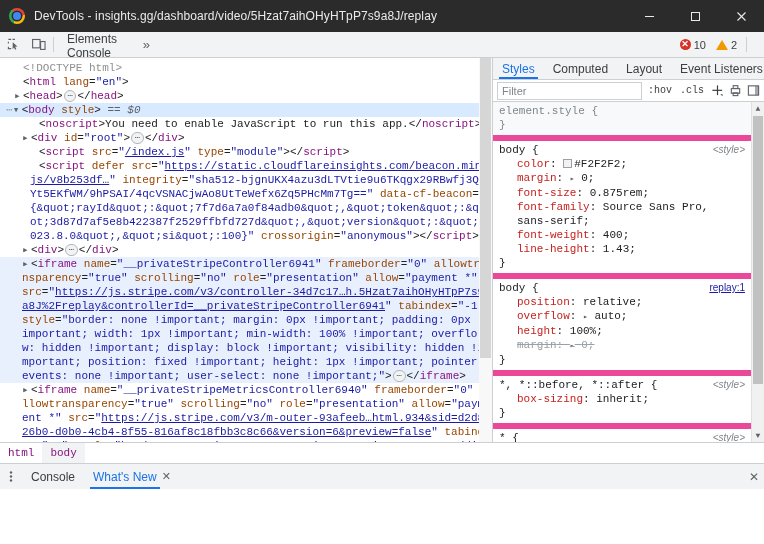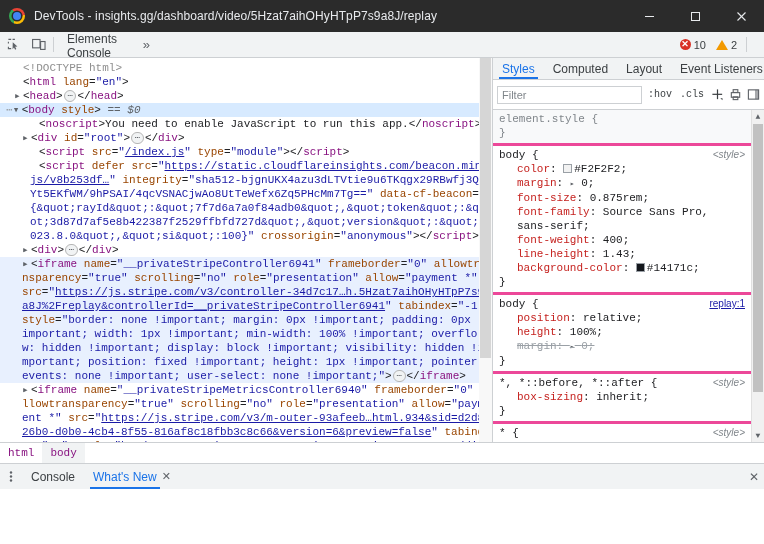--- a/index.html
+++ b/index.html
@@ -79,34 +79,34 @@
   .dots3 { color:#9aa0a6; }
 
   
   .sub-tabs { height:22px; border-bottom:1px solid #cdd0d3; display:flex; align-items:stretch;
     background:#f1f3f4; }
   .stab { padding:0 9px; display:flex; align-items:center; font-size:12px; color:#3c4043;
     position:relative; white-space:nowrap; }
   .stab.active { color:#1a73e8; }
   .stab.active::after { content:""; position:absolute; left:6px; right:6px; bottom:0; height:2px;
     background:#1a73e8; }
-  .filterbar { height:30px; display:flex; align-items:center; border-bottom:1px solid #cdd0d3;
+  .filterbar { height:22px; display:flex; align-items:center; border-bottom:1px solid #cdd0d3;
     background:#fff; padding:0 2px; }
   .filterbox { flex:1; height:18px; border:1px solid #cdd0d3; margin:0 2px; padding:0 4px;
     font-size:11px; color:#80868b; display:flex; align-items:center;
     font-family:"Liberation Sans",sans-serif; background:#fff; }
   .ftool { padding:0 4px; font-size:10px; color:#3c4043; font-family:"Liberation Mono",monospace;
     display:flex; align-items:center; height:18px; }
   .icn { width:18px; height:18px; display:flex; align-items:center; justify-content:center;
     color:#5f6368; }
 
   .rules { flex:1; overflow:hidden; position:relative; font-family:"Liberation Mono", monospace;
     font-size:11px; line-height:14px; }
   .rules-scroll { position:absolute; inset:0 13px 0 0; overflow:hidden; }
-  .rule { border-bottom:3px solid #ec4899; padding:2px 6px 3px 6px; position:relative; }
+  .rule { border-bottom:6px solid #ec4899; padding:2px 6px 3px 6px; position:relative; }
   .rule.gray { background:#f8f9fa; color:#80868b; }
   .rule-head { display:flex; }
   .sel-txt { color:#202124; flex:1; }
   .sel-txt.muted { color:#80868b; }
   .origin { color:#80868b; font-size:10px; font-style:italic; padding-left:6px;
     font-family:"Liberation Sans", sans-serif; }
   .origin a { color:#1a1aa6; text-decoration:underline; font-style:normal; }
   .decl { padding-left:18px; }
   .prop { color:#c5221f; }
   .pval { color:#202124; }
@@ -299,29 +299,29 @@
             <div class="rule-head">
               <span class="sel-txt">body {</span>
               <span class="origin">&lt;style&gt;</span>
             </div>
             <div class="decl"><span class="prop">color</span>: <span class="swatch" style="background:#F2F2F2"></span><span class="pval">#F2F2F2</span>;</div>
             <div class="decl"><span class="prop">margin</span>: <span class="tri">▸</span> <span class="pval">0</span>;</div>
             <div class="decl"><span class="prop">font-size</span>: <span class="pval">0.875rem</span>;</div>
             <div class="decl"><span class="prop">font-family</span>: <span class="pval">Source Sans Pro, sans-serif</span>;</div>
             <div class="decl"><span class="prop">font-weight</span>: <span class="pval">400</span>;</div>
             <div class="decl"><span class="prop">line-height</span>: <span class="pval">1.43</span>;</div>
-            <div class="decl"><span class="prop">background-color</span>: <span class="swatch" style="background:#14171c"></span><span class="pval">#14171c</span>;</div>
             <div>}</div>
           </div>
           <div class="rule">
             <div class="rule-head">
               <span class="sel-txt">body {</span>
               <span class="origin"><a href="#">replay:1</a></span>
             </div>
             <div class="decl"><span class="prop">position</span>: <span class="pval">relative</span>;</div>
+            <div class="decl"><span class="prop">overflow</span>: <span class="tri">▸</span> <span class="pval">auto</span>;</div>
             <div class="decl"><span class="prop">height</span>: <span class="pval">100%</span>;</div>
             <div class="decl strike"><span class="prop">margin</span>: <span class="tri">▸</span> <span class="pval">0</span>;</div>
             <div>}</div>
           </div>
           <div class="rule">
             <div class="rule-head">
               <span class="sel-txt">*, *::before, *::after {</span>
               <span class="origin">&lt;style&gt;</span>
             </div>
             <div class="decl"><span class="prop">box-sizing</span>: <span class="pval">inherit</span>;</div>

